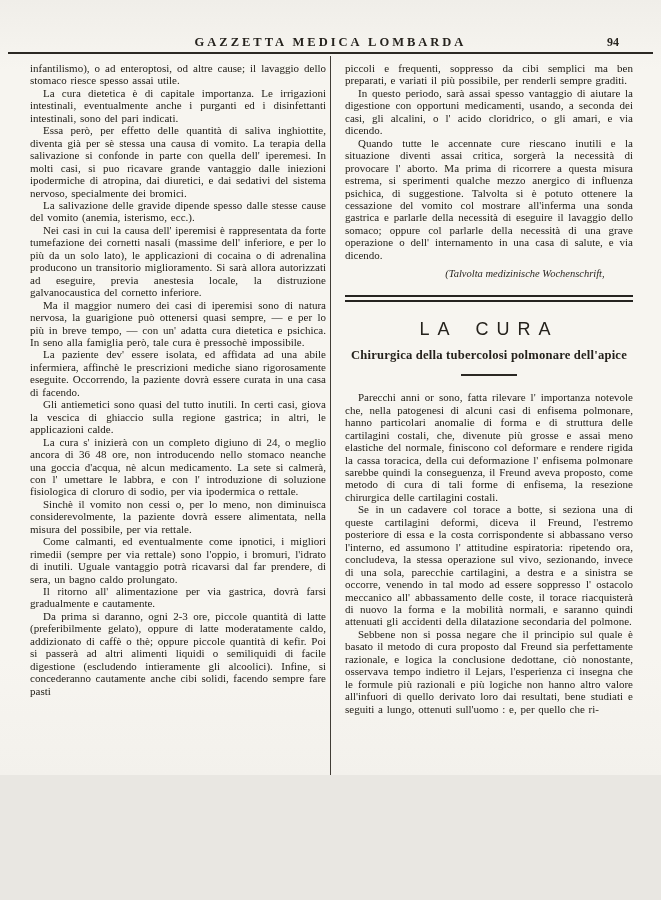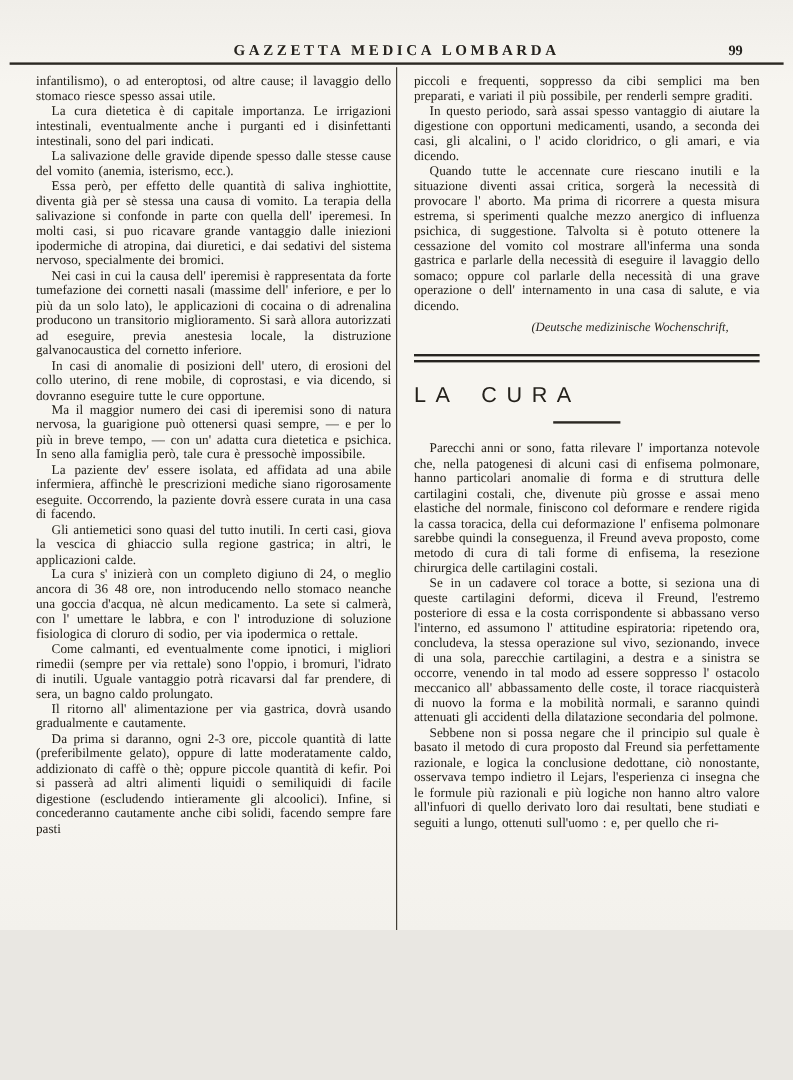--- a/index.html
+++ b/index.html
@@ -41,74 +41,75 @@
   p.cont{text-indent:0;font-family:Liberation Serif, serif;}
   .citation{
     margin-top:6px;padding-left:72px;
     text-align:center;font-style:italic;
     font-size:10.5px;line-height:13px;color:#2a2722;
   }
   .separator{
     margin-top:15px;height:3px;
     border-top:2px solid #262420;border-bottom:2px solid #262420;
   }
-  .article-title-block{margin-top:17px;}
+  .article-title-block{text-align:center;margin-top:17px;}
   .article-title-main{
     font-family:"Liberation Sans","DejaVu Sans",sans-serif;
     font-size:18px;letter-spacing:8px;word-spacing:6px;
     font-weight:400;color:#25221c;
   }
   .article-title-sub{
     font-size:12.6px;font-weight:bold;margin-top:8px;
     letter-spacing:0.2px;color:#25221c;
   }
   .title-rule{
     width:56px;height:2px;background:#2b2823;
     margin:11px auto 15px auto;
   }
 </style>
 </head>
 <body>
 
 <div class="page">
 
   <div class="header-title">GAZZETTA MEDICA LOMBARDA</div>
-  <div class="page-number">99</div>
+  <div class="page-number">94</div>
   <div class="header-rule"></div>
   <div class="col-divider"></div>
 
   <div class="col col-left">
     <p class="body-text cont">infantilismo), o ad enteroptosi, od altre cause; il lavaggio dello stomaco riesce spesso assai utile.</p>
     <p class="body-text">La cura dietetica è di capitale importanza. Le irrigazioni intestinali, eventualmente anche i purganti ed i disinfettanti intestinali, sono del pari indicati.</p>
+    <p class="body-text">Essa però, per effetto delle quantità di saliva inghiottite, diventa già per sè stessa una causa di vomito. La terapia della salivazione si confonde in parte con quella dell' iperemesi. In molti casi, si puo ricavare grande vantaggio dalle iniezioni ipodermiche di atropina, dai diuretici, e dai sedativi del sistema nervoso, specialmente dei bromici.</p>
     <p class="body-text">La salivazione delle gravide dipende spesso dalle stesse cause del vomito (anemia, isterismo, ecc.).</p>
-    <p class="body-text">Essa però, per effetto delle quantità di saliva inghiottite, diventa già per sè stessa una causa di vomito. La terapia della salivazione si confonde in parte con quella dell' iperemesi. In molti casi, si puo ricavare grande vantaggio dalle iniezioni ipodermiche di atropina, dai diuretici, e dai sedativi del sistema nervoso, specialmente dei bromici.</p>
     <p class="body-text">Nei casi in cui la causa dell' iperemisi è rappresentata da forte tumefazione dei cornetti nasali (massime dell' inferiore, e per lo più da un solo lato), le applicazioni di cocaina o di adrenalina producono un transitorio miglioramento. Si sarà allora autorizzati ad eseguire, previa anestesia locale, la distruzione galvanocaustica del cornetto inferiore.</p>
-    <p class="body-text">In casi di anomalie di posizioni dell' utero, di erosioni del collo uterino, di rene mobile, di coprostasi, e via dicendo, si dovranno eseguire tutte le cure opportune.</p>
     <p class="body-text">Ma il maggior numero dei casi di iperemisi sono di natura nervosa, la guarigione può ottenersi quasi sempre, — e per lo più in breve tempo, — con un' adatta cura dietetica e psichica. In seno alla famiglia però, tale cura è pressochè impossibile.</p>
     <p class="body-text">La paziente dev' essere isolata, ed affidata ad una abile infermiera, affinchè le prescrizioni mediche siano rigorosamente eseguite. Occorrendo, la paziente dovrà essere curata in una casa di facendo.</p>
     <p class="body-text">Gli antiemetici sono quasi del tutto inutili. In certi casi, giova la vescica di ghiaccio sulla regione gastrica; in altri, le applicazioni calde.</p>
     <p class="body-text">La cura s' inizierà con un completo digiuno di 24, o meglio ancora di 36 48 ore, non introducendo nello stomaco neanche una goccia d'acqua, nè alcun medicamento. La sete si calmerà, con l' umettare le labbra, e con l' introduzione di soluzione fisiologica di cloruro di sodio, per via ipodermica o rettale.</p>
+    <p class="body-text">Sinchè il vomito non cessi o, per lo meno, non diminuisca considerevolmente, la paziente dovrà essere alimentata, nella misura del possibile, per via rettale.</p>
     <p class="body-text">Come calmanti, ed eventualmente come ipnotici, i migliori rimedii (sempre per via rettale) sono l'oppio, i bromuri, l'idrato di inutili. Uguale vantaggio potrà ricavarsi dal far prendere, di sera, un bagno caldo prolungato.</p>
-    <p class="body-text">Il ritorno all' alimentazione per via gastrica, dovrà usando gradualmente e cautamente.</p>
+    <p class="body-text">Il ritorno all' alimentazione per via gastrica, dovrà farsi gradualmente e cautamente.</p>
     <p class="body-text">Da prima si daranno, ogni 2-3 ore, piccole quantità di latte (preferibilmente gelato), oppure di latte moderatamente caldo, addizionato di caffè o thè; oppure piccole quantità di kefir. Poi si passerà ad altri alimenti liquidi o semiliquidi di facile digestione (escludendo intieramente gli alcoolici). Infine, si concederanno cautamente anche cibi solidi, facendo sempre fare pasti</p>
   </div>
 
   <div class="col col-right">
     <p class="body-text cont">piccoli e frequenti, soppresso da cibi semplici ma ben preparati, e variati il più possibile, per renderli sempre graditi.</p>
     <p class="body-text">In questo periodo, sarà assai spesso vantaggio di aiutare la digestione con opportuni medicamenti, usando, a seconda dei casi, gli alcalini, o l' acido cloridrico, o gli amari, e via dicendo.</p>
     <p class="body-text">Quando tutte le accennate cure riescano inutili e la situazione diventi assai critica, sorgerà la necessità di provocare l' aborto. Ma prima di ricorrere a questa misura estrema, si sperimenti qualche mezzo anergico di influenza psichica, di suggestione. Talvolta si è potuto ottenere la cessazione del vomito col mostrare all'inferma una sonda gastrica e parlarle della necessità di eseguire il lavaggio dello somaco; oppure col parlarle della necessità di una grave operazione o dell' internamento in una casa di salute, e via dicendo.</p>
 
     <div class="citation">
-      <div>(Deutsche medizinische Wochenschrift,</div>
+      <div>(Talvolta medizinische Wochenschrift,</div>
     </div>
 
     <div class="separator"></div>
 
     <div class="article-title-block">
       <div class="article-title-main">LA CURA</div>
+      <div class="article-title-sub">Chirurgica della tubercolosi polmonare dell'apice</div>
       <div class="title-rule"></div>
     </div>
 
     <p class="body-text">Parecchi anni or sono, fatta rilevare l' importanza notevole che, nella patogenesi di alcuni casi di enfisema polmonare, hanno particolari anomalie di forma e di struttura delle cartilagini costali, che, divenute più grosse e assai meno elastiche del normale, finiscono col deformare e rendere rigida la cassa toracica, della cui deformazione l' enfisema polmonare sarebbe quindi la conseguenza, il Freund aveva proposto, come metodo di cura di tali forme di enfisema, la resezione chirurgica delle cartilagini costali.</p>
     <p class="body-text">Se in un cadavere col torace a botte, si seziona una di queste cartilagini deformi, diceva il Freund, l'estremo posteriore di essa e la costa corrispondente si abbassano verso l'interno, ed assumono l' attitudine espiratoria: ripetendo ora, concludeva, la stessa operazione sul vivo, sezionando, invece di una sola, parecchie cartilagini, a destra e a sinistra se occorre, venendo in tal modo ad essere soppresso l' ostacolo meccanico all' abbassamento delle coste, il torace riacquisterà di nuovo la forma e la mobilità normali, e saranno quindi attenuati gli accidenti della dilatazione secondaria del polmone.</p>
     <p class="body-text">Sebbene non si possa negare che il principio sul quale è basato il metodo di cura proposto dal Freund sia perfettamente razionale, e logica la conclusione dedottane, ciò nonostante, osservava tempo indietro il Lejars, l'esperienza ci insegna che le formule più razionali e più logiche non hanno altro valore all'infuori di quello derivato loro dai resultati, bene studiati e seguiti a lungo, ottenuti sull'uomo : e, per quello che ri-</p>
   </div>
 
 </div>
 

